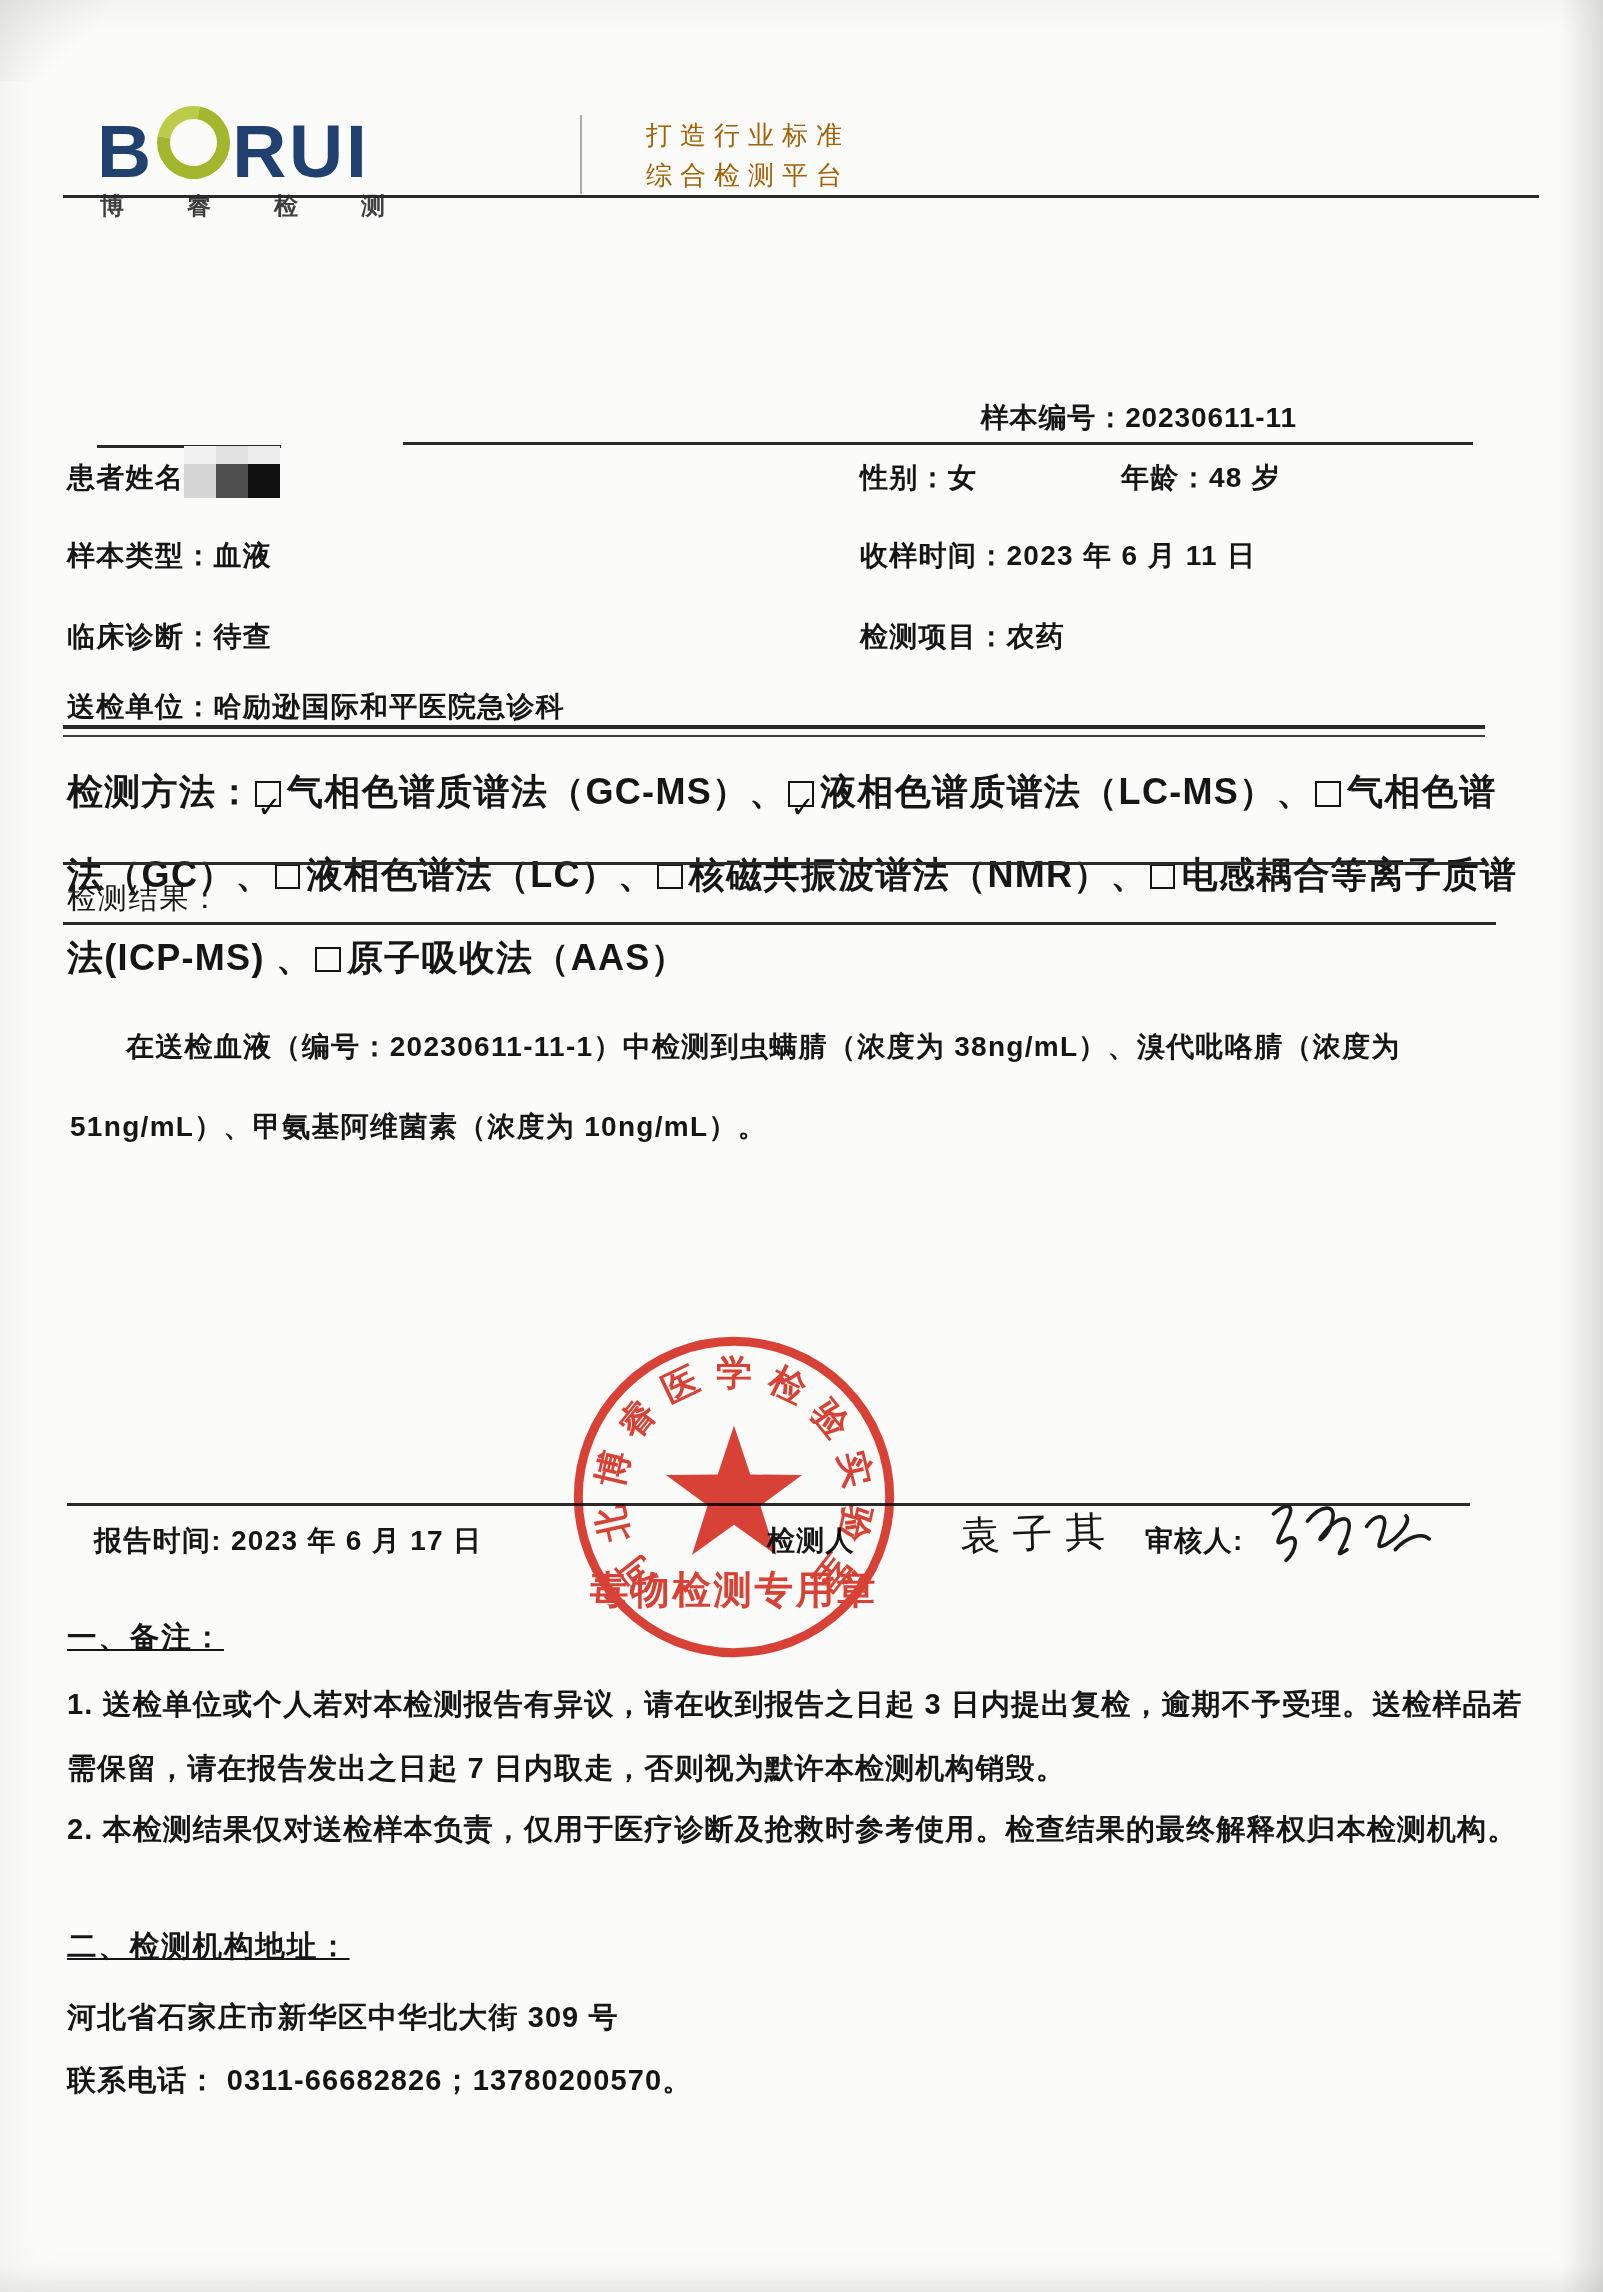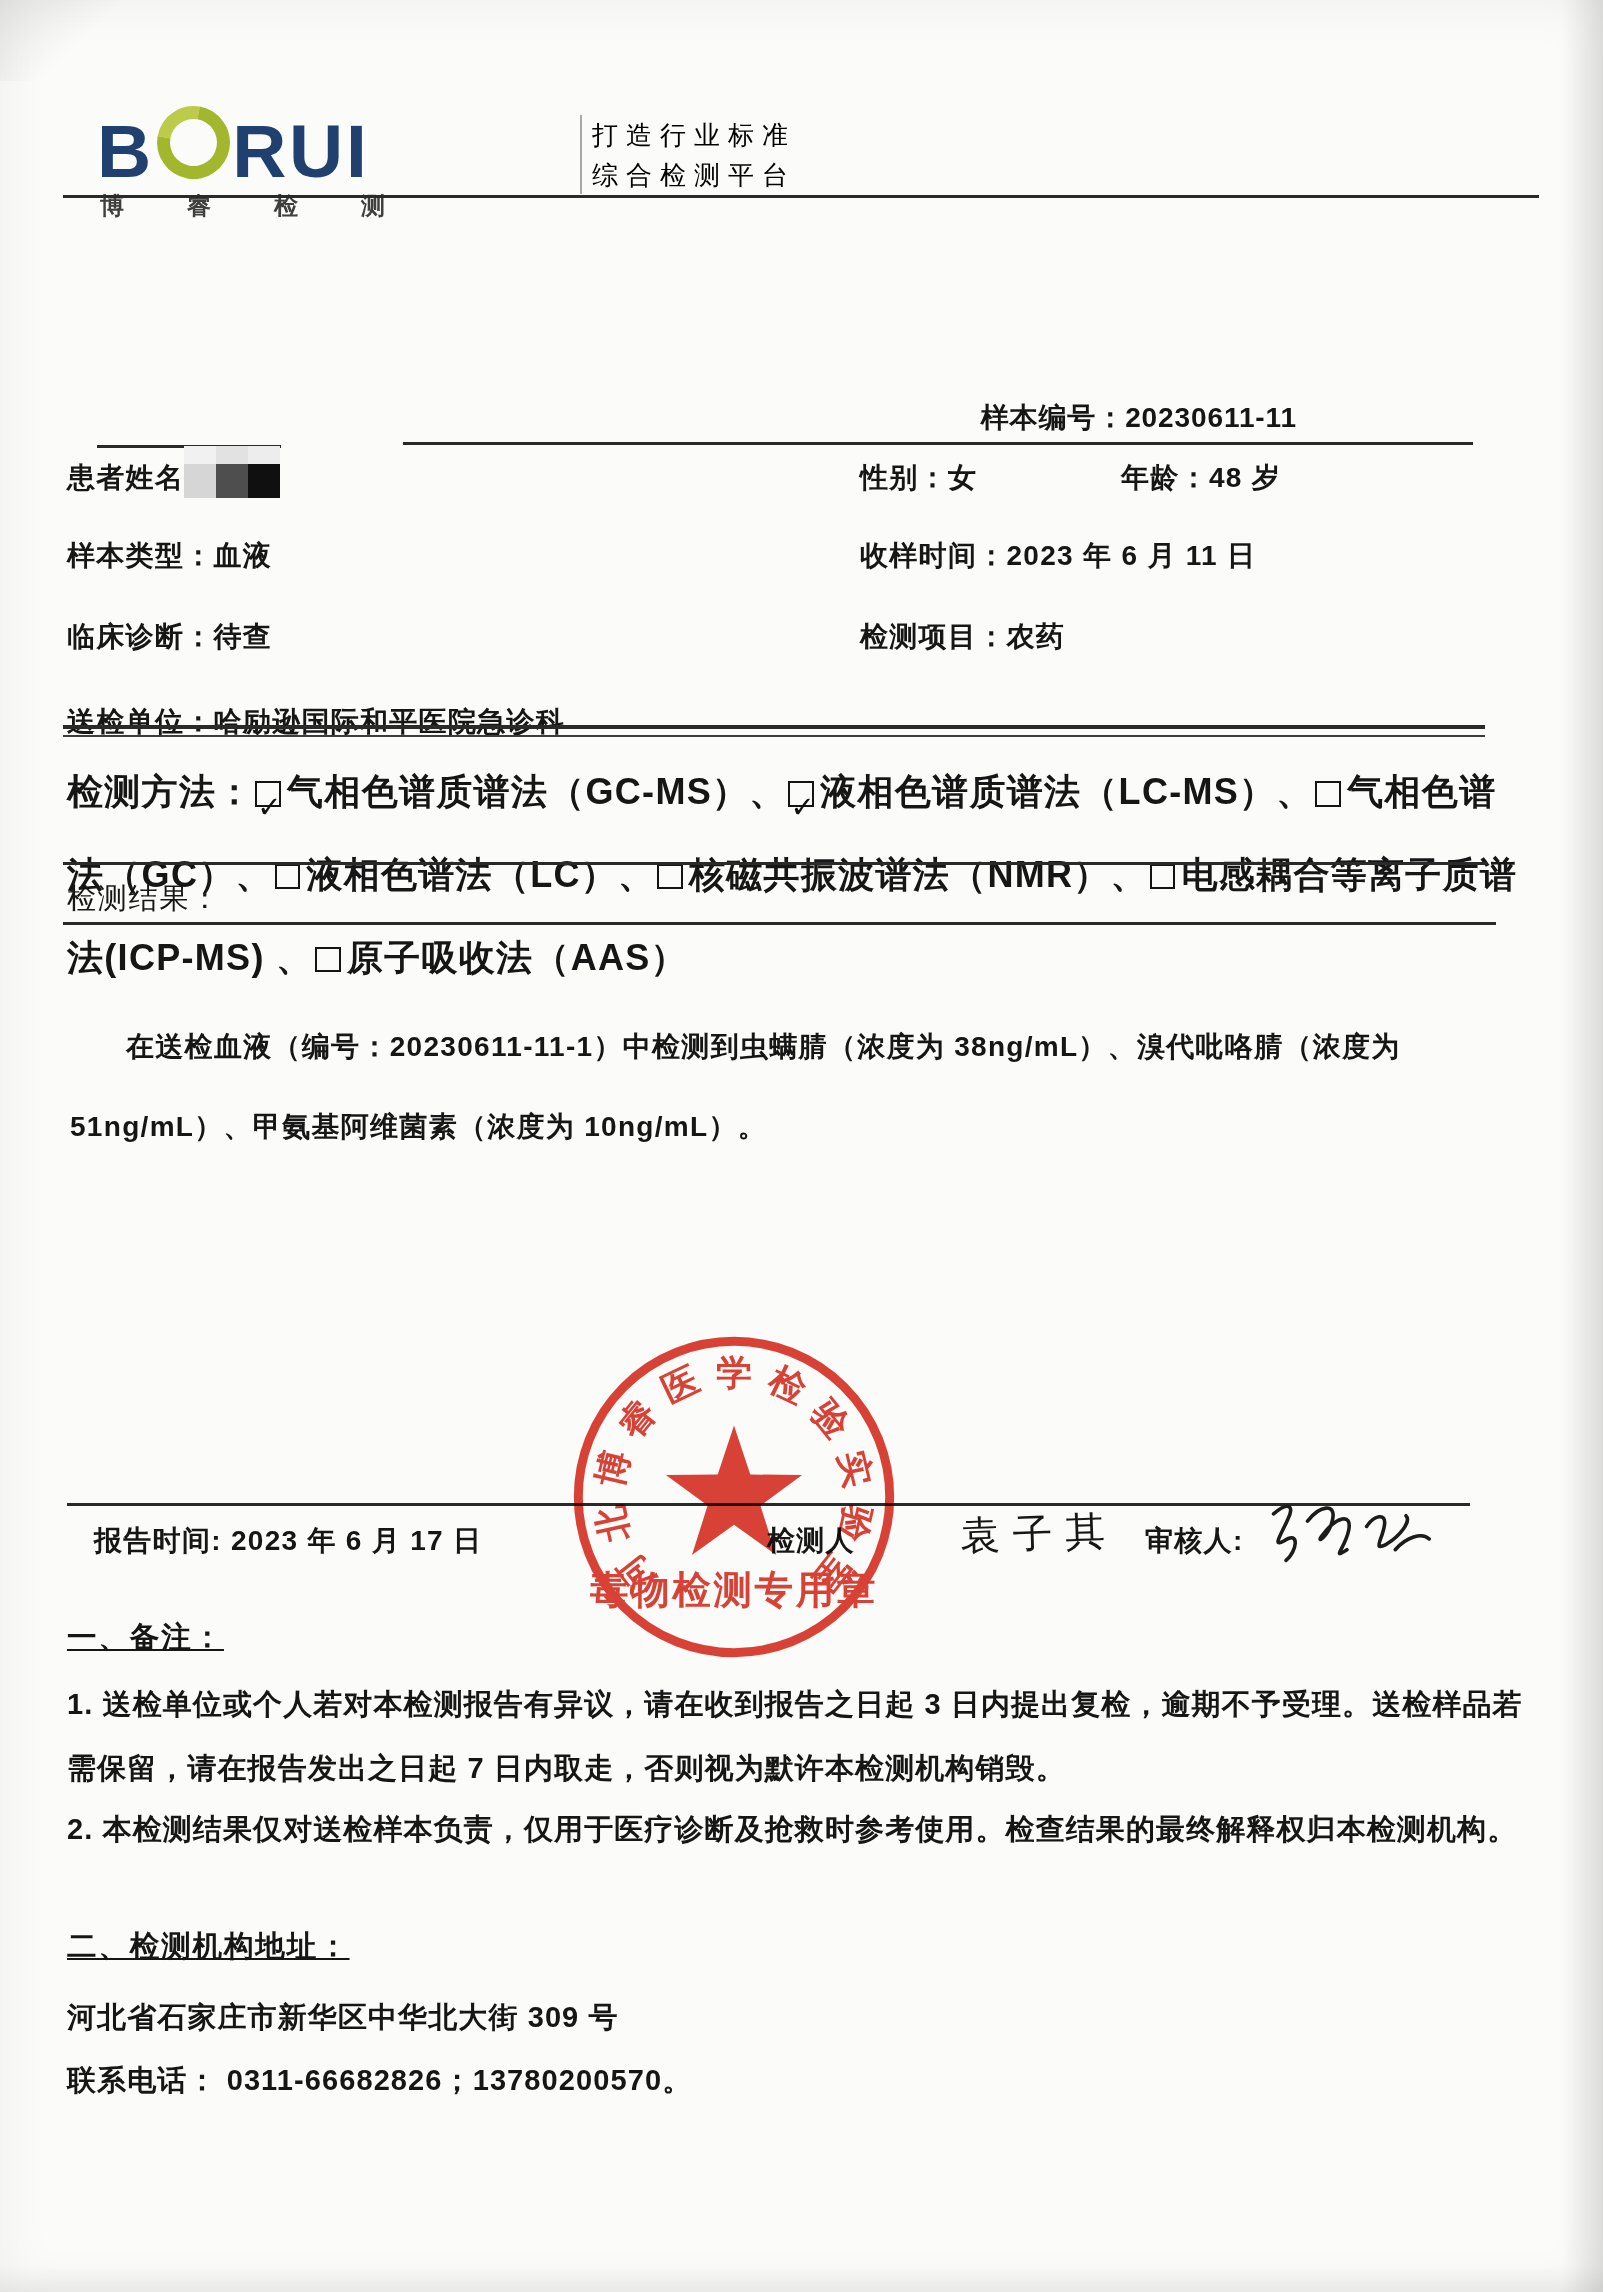--- a/index.html
+++ b/index.html
@@ -23,21 +23,21 @@
 
   
   .brand{position:absolute;left:97px;top:106px;font-size:75px;font-weight:700;
     color:#20406f;letter-spacing:2.7px;line-height:1;white-space:nowrap;}
   .brand .oring{display:inline-block;width:47px;height:47px;border-radius:50%;
     border:13.4px solid #a3b72e;vertical-align:-1.8px;margin:0 2.7px;
     border-top-color:#bccb49;transform:rotate(-35deg);}
   .brand-sub{position:absolute;left:100px;top:190px;width:285px;display:flex;
     justify-content:space-between;font-size:24px;font-weight:700;color:#3f3f3f;}
   .logo-divider{position:absolute;left:580px;top:115px;width:1.8px;height:79px;background:#a9a9a9;}
-  .tagline{position:absolute;left:592px;top:115px;font-size:26px;color:#000000;
+  .tagline{position:absolute;left:646px;top:115px;font-size:26px;color:#a16207;
     letter-spacing:8px;line-height:1.55;font-weight:500;}
 
   .org-title{position:absolute;left:0;top:231px;width:100%;text-align:center;
     font-size:44px;font-weight:700;letter-spacing:8px;}
   .report-title{position:absolute;left:0;top:315px;width:100%;text-align:center;
     font-size:41px;font-weight:700;letter-spacing:8px;}
   .sample-no{position:absolute;top:399px;right:306px;font-size:28px;font-weight:700;letter-spacing:0.9px;}
 
   .field{position:absolute;font-size:28px;font-weight:700;letter-spacing:1.3px;white-space:nowrap;}
 
@@ -108,21 +108,21 @@
     </div>
   <div class="field" style="left:860px;top:459px;">性别：女</div>
   <div class="field" style="left:1121px;top:459px;">年龄：48 岁</div>
 
   <div class="field" style="left:67px;top:537px;">样本类型：血液</div>
   <div class="field" style="left:860px;top:537px;">收样时间：2023 年 6 月 11 日</div>
 
   <div class="field" style="left:67px;top:618px;">临床诊断：待查</div>
   <div class="field" style="left:860px;top:618px;">检测项目：农药</div>
 
-  <div class="field" style="left:67px;top:688px;margin-top:15px;">送检单位：哈励逊国际和平医院急诊科</div>
+  <div class="field" style="left:67px;top:688px;">送检单位：哈励逊国际和平医院急诊科</div>
 
   <div class="rule" style="left:63px;top:725px;width:1422px;height:3.6px;"></div>
   <div class="rule thin" style="left:63px;top:735px;width:1422px;"></div>
 
   <div class="methods"><span class="b">检测方法：</span><span><span class="cb checked"></span><span>气相色谱质谱法（GC-MS）、</span></span><span><span class="cb checked"></span><span>液相色谱质谱法（LC-MS）、</span></span><span><span class="cb"></span><span>气相色谱法（GC）、</span></span><span><span class="cb"></span><span>液相色谱法（LC）、</span></span><span><span class="cb"></span><span>核磁共振波谱法（NMR）、</span></span><span><span class="cb"></span><span>电感耦合等离子质谱法(ICP-MS) 、</span></span><span><span class="cb"></span><span>原子吸收法（AAS）</span></span></div>
 
   <div class="rule" style="left:63px;top:862px;width:1424px;"></div>
   <div class="results-head">检测结果：</div>
   <div class="rule" style="left:63px;top:922px;width:1433px;"></div>
 

